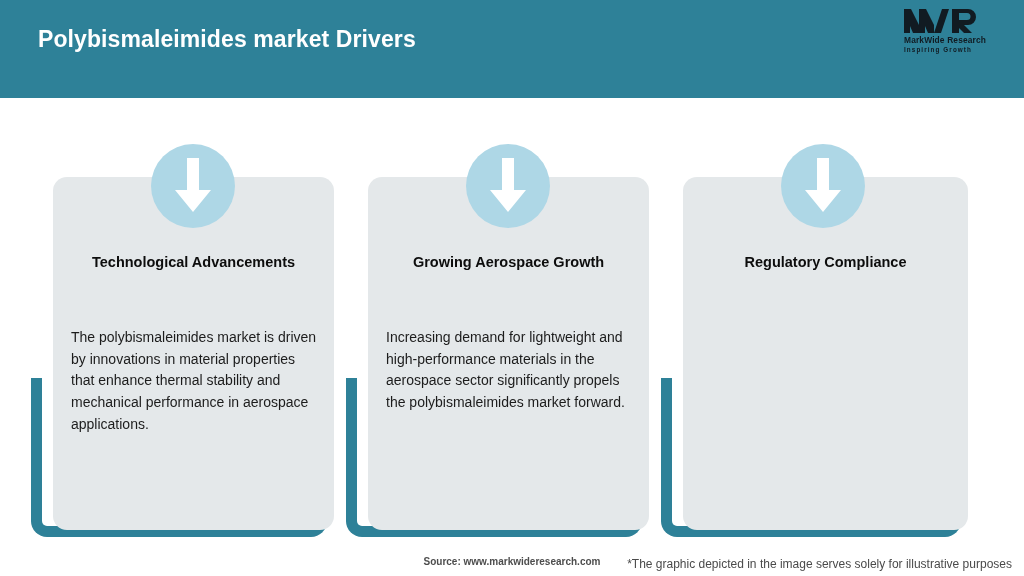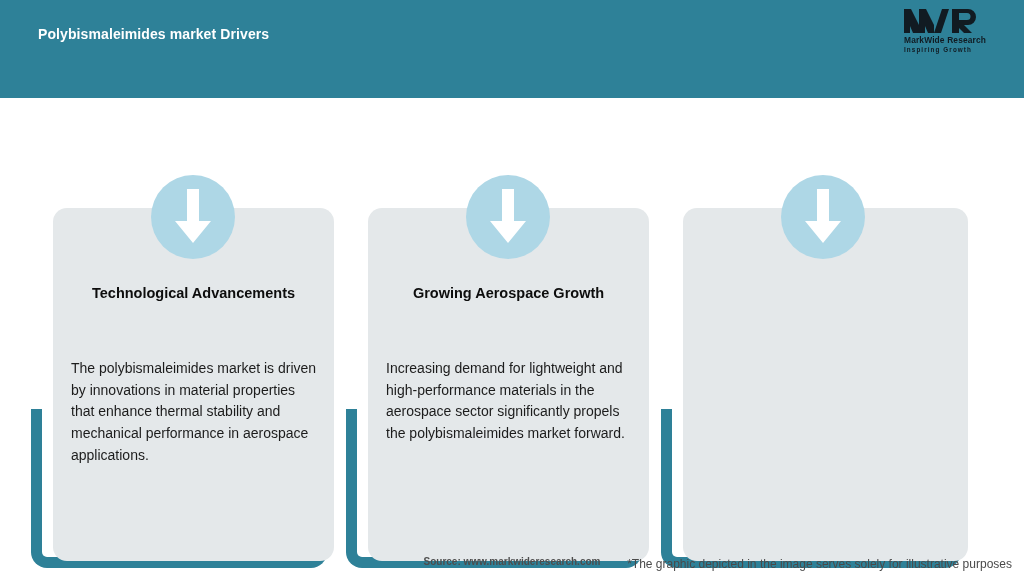--- a/index.html
+++ b/index.html
@@ -21,21 +21,21 @@
     position: absolute;
     left: 0; top: 0;
     width: 1024px;
     height: 98px;
     background: #2e8198;
   }
   .header-title {
     position: absolute;
     left: 38px;
     top: 26px;
-    font-size: 14px;
+    font-size: 23px;
     font-weight: bold;
     color: #ffffff;
     letter-spacing: 0.1px;
   }
 
   
   .logo {
     position: absolute;
     right: 14px;
     top: 8px;
@@ -66,21 +66,20 @@
     white-space: nowrap;
   }
 
   
   .cards {
     position: absolute;
     left: 0;
     top: 98px;
     width: 928px;
     height: 440px;
-    margin-top: 31px;
   }
 
   .card-unit {
     position: absolute;
     top: 0;
     width: 310px;
     height: 440px;
   }
   .card-unit.c1 { left: 31px; }
   .card-unit.c2 { left: 346px; }
@@ -217,20 +216,21 @@
     <div class="icon-circle">
       <svg width="38" height="56" viewBox="0 0 38 56" aria-hidden="true">
         <polygon fill="#ffffff" points="13,0 25,0 25,32 37,32 19,54 1,32 13,32"></polygon>
       </svg>
     </div>
   </div>
 
   <div class="card-unit c3">
     <div class="bracket"></div>
     <div class="card">
+      <div class="card-title">Regulatory Compliance</div>
     </div>
     <div class="icon-circle">
       <svg width="38" height="56" viewBox="0 0 38 56" aria-hidden="true">
         <polygon fill="#ffffff" points="13,0 25,0 25,32 37,32 19,54 1,32 13,32"></polygon>
       </svg>
     </div>
   </div>
 
 </div>
 

